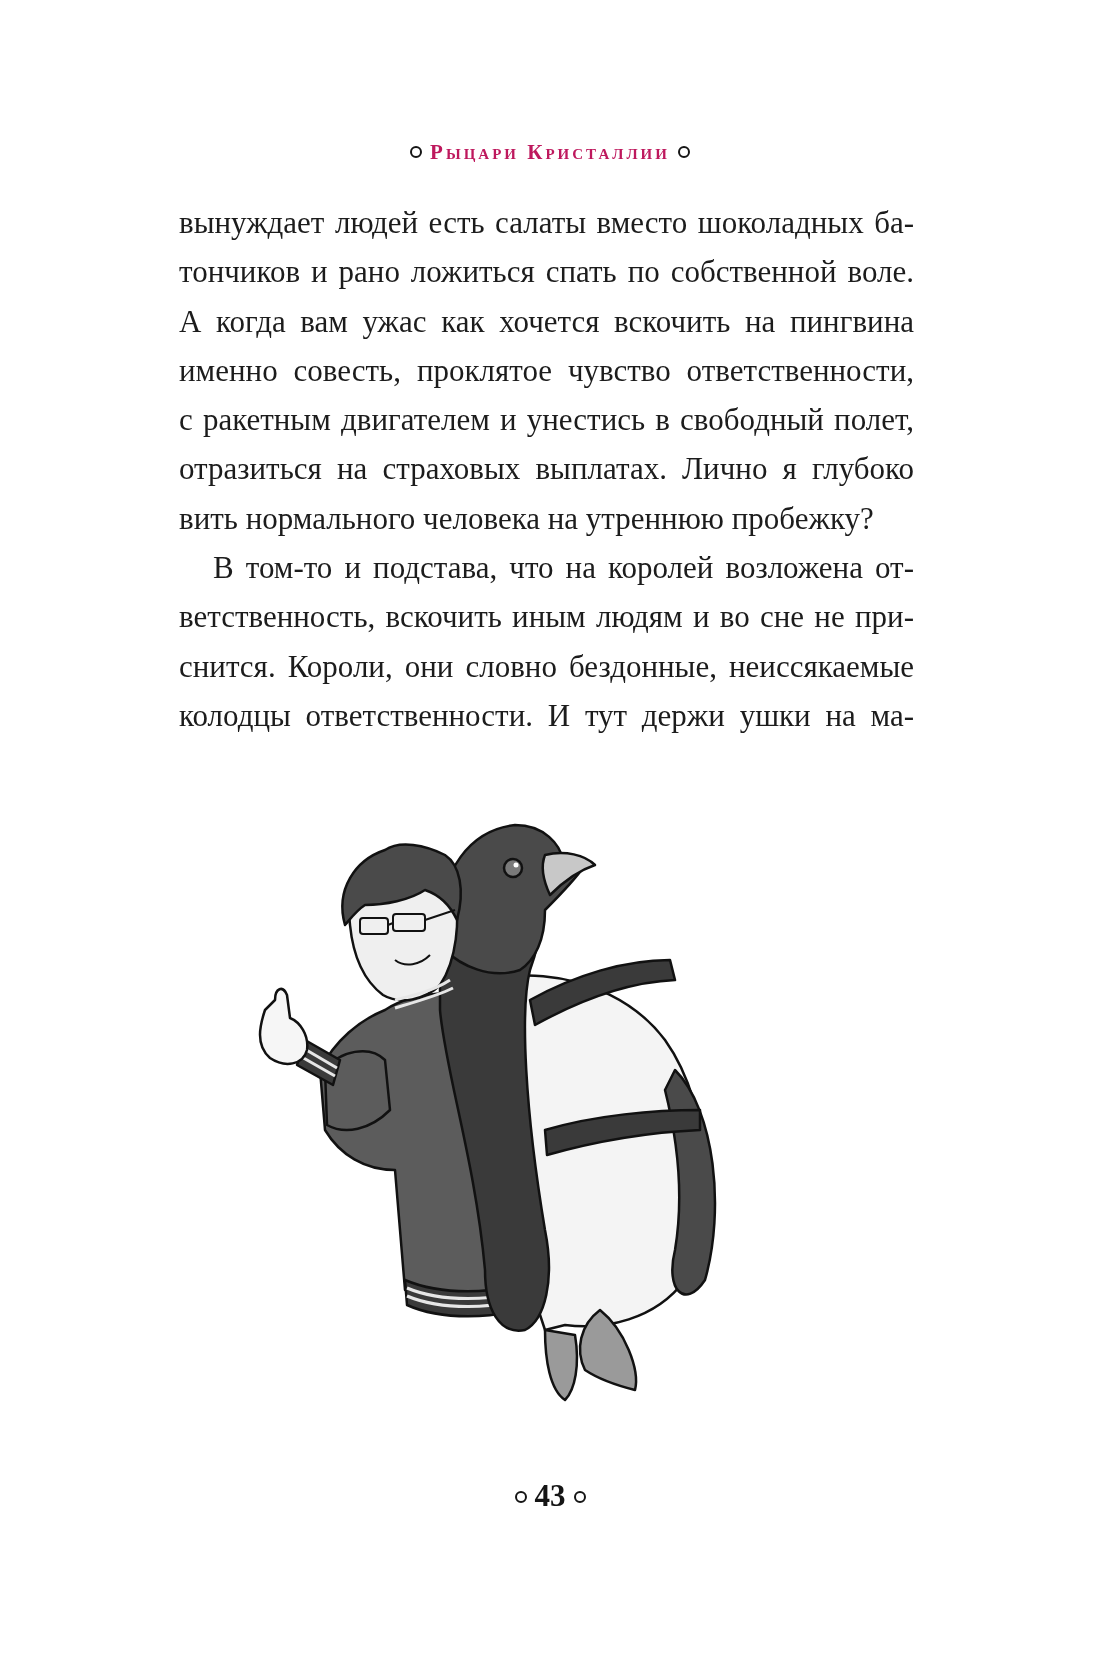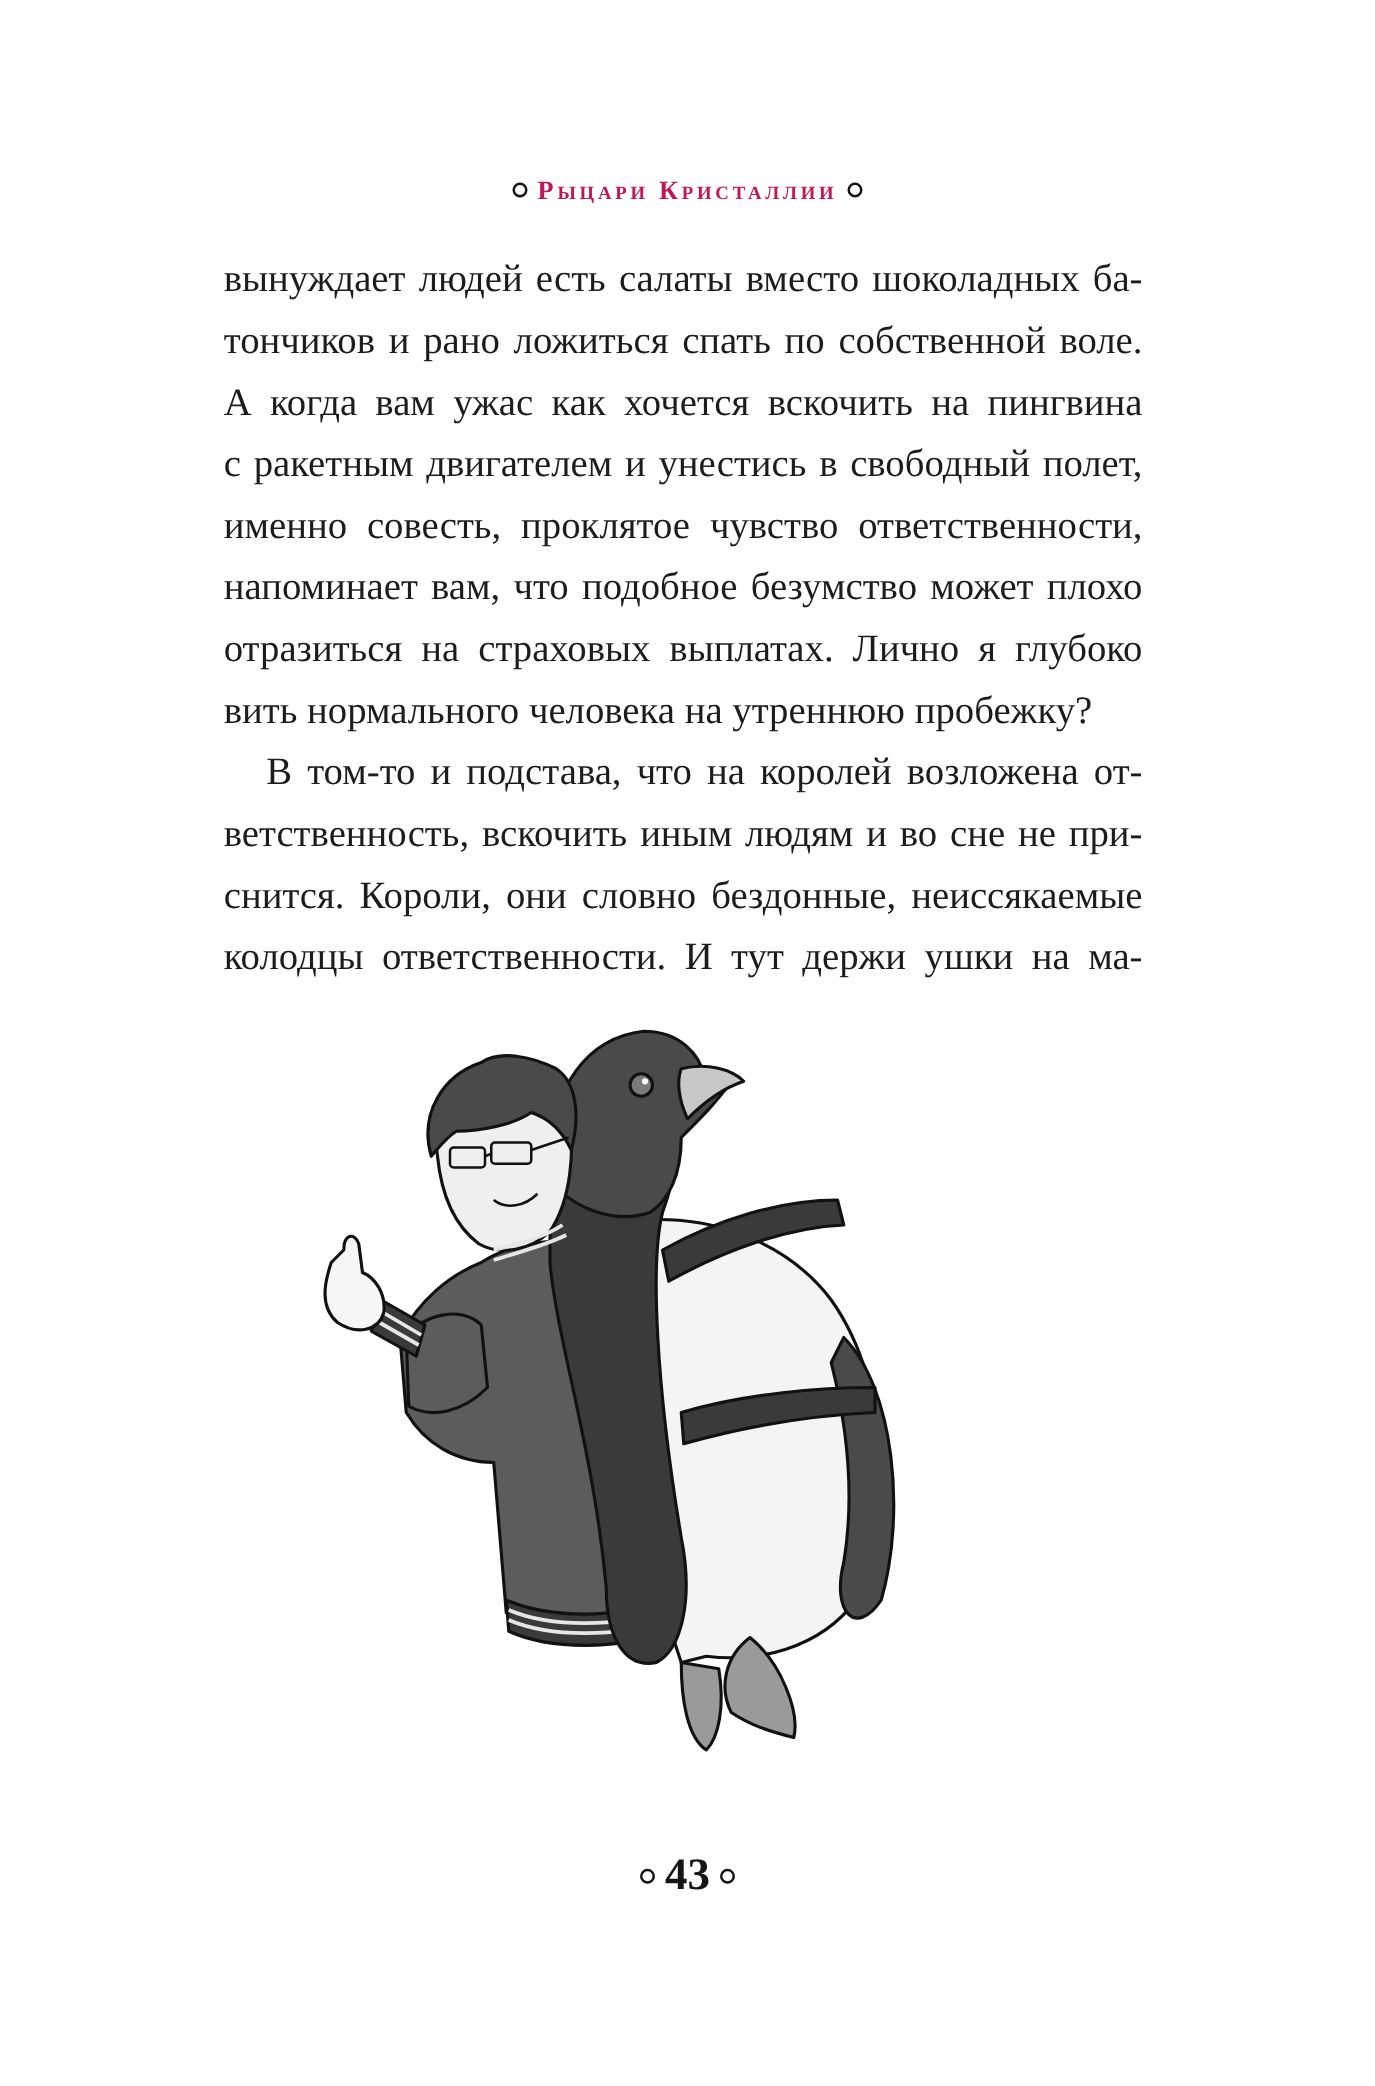--- a/index.html
+++ b/index.html
@@ -19,37 +19,36 @@
       font-size: 31px; line-height: 49.3px; color: #1c1c1c; margin-left: 48px;
     }
     .line { white-space: nowrap; text-align: justify; text-align-last: justify; height: 49.3px; overflow: visible; }
     .line.indent { padding-left: 34px; }
     .illustration {
       position: absolute; left: 245px; top: 810px; width: 490px; height: 600px;
     }
     .folio {
       position: absolute; top: 1478px; left: 0; width: 1100px; text-align: center;
       font-family: "Liberation Serif", "DejaVu Serif", serif; font-weight: bold;
-      font-size: 36px; color: #151515;
+      font-size: 31px; color: #151515;
     }
   </style>
 </head>
 <body>
 
 <div class="running-head">
   <span class="dot"></span><span>Рыцари Кристаллии</span><span class="dot"></span>
 </div>
 
 <div class="body-text">
   <div class="line">вынуждает людей есть салаты вместо шоколадных ба-</div>
   <div class="line">тончиков и рано ложиться спать по собственной воле.</div>
   <div class="line">А когда вам ужас как хочется вскочить на пингвина</div>
+  <div class="line">именно совесть, проклятое чувство ответственности,</div>
   <div class="line">с ракетным двигателем и унестись в свободный полет,</div>
-  <div class="line">именно совесть, проклятое чувство ответственности,</div>
-  <div class="line">напоминает вам, что подобное безумство может плохо</div>
   <div class="line">отразиться на страховых выплатах. Лично я глубоко</div>
   <div class="line" style="text-align-last:left;text-align:center;">вить нормального человека на утреннюю пробежку?</div>
   <div class="line indent">В том-то и подстава, что на королей возложена от-</div>
   <div class="line">ветственность, вскочить иным людям и во сне не при-</div>
   <div class="line">снится. Короли, они словно бездонные, неиссякаемые</div>
   <div class="line">колодцы ответственности. И тут держи ушки на ма-</div>
 </div>
 
 <div class="illustration">
   <svg width="490" height="600" viewBox="0 0 490 600" xmlns="http://www.w3.org/2000/svg">

